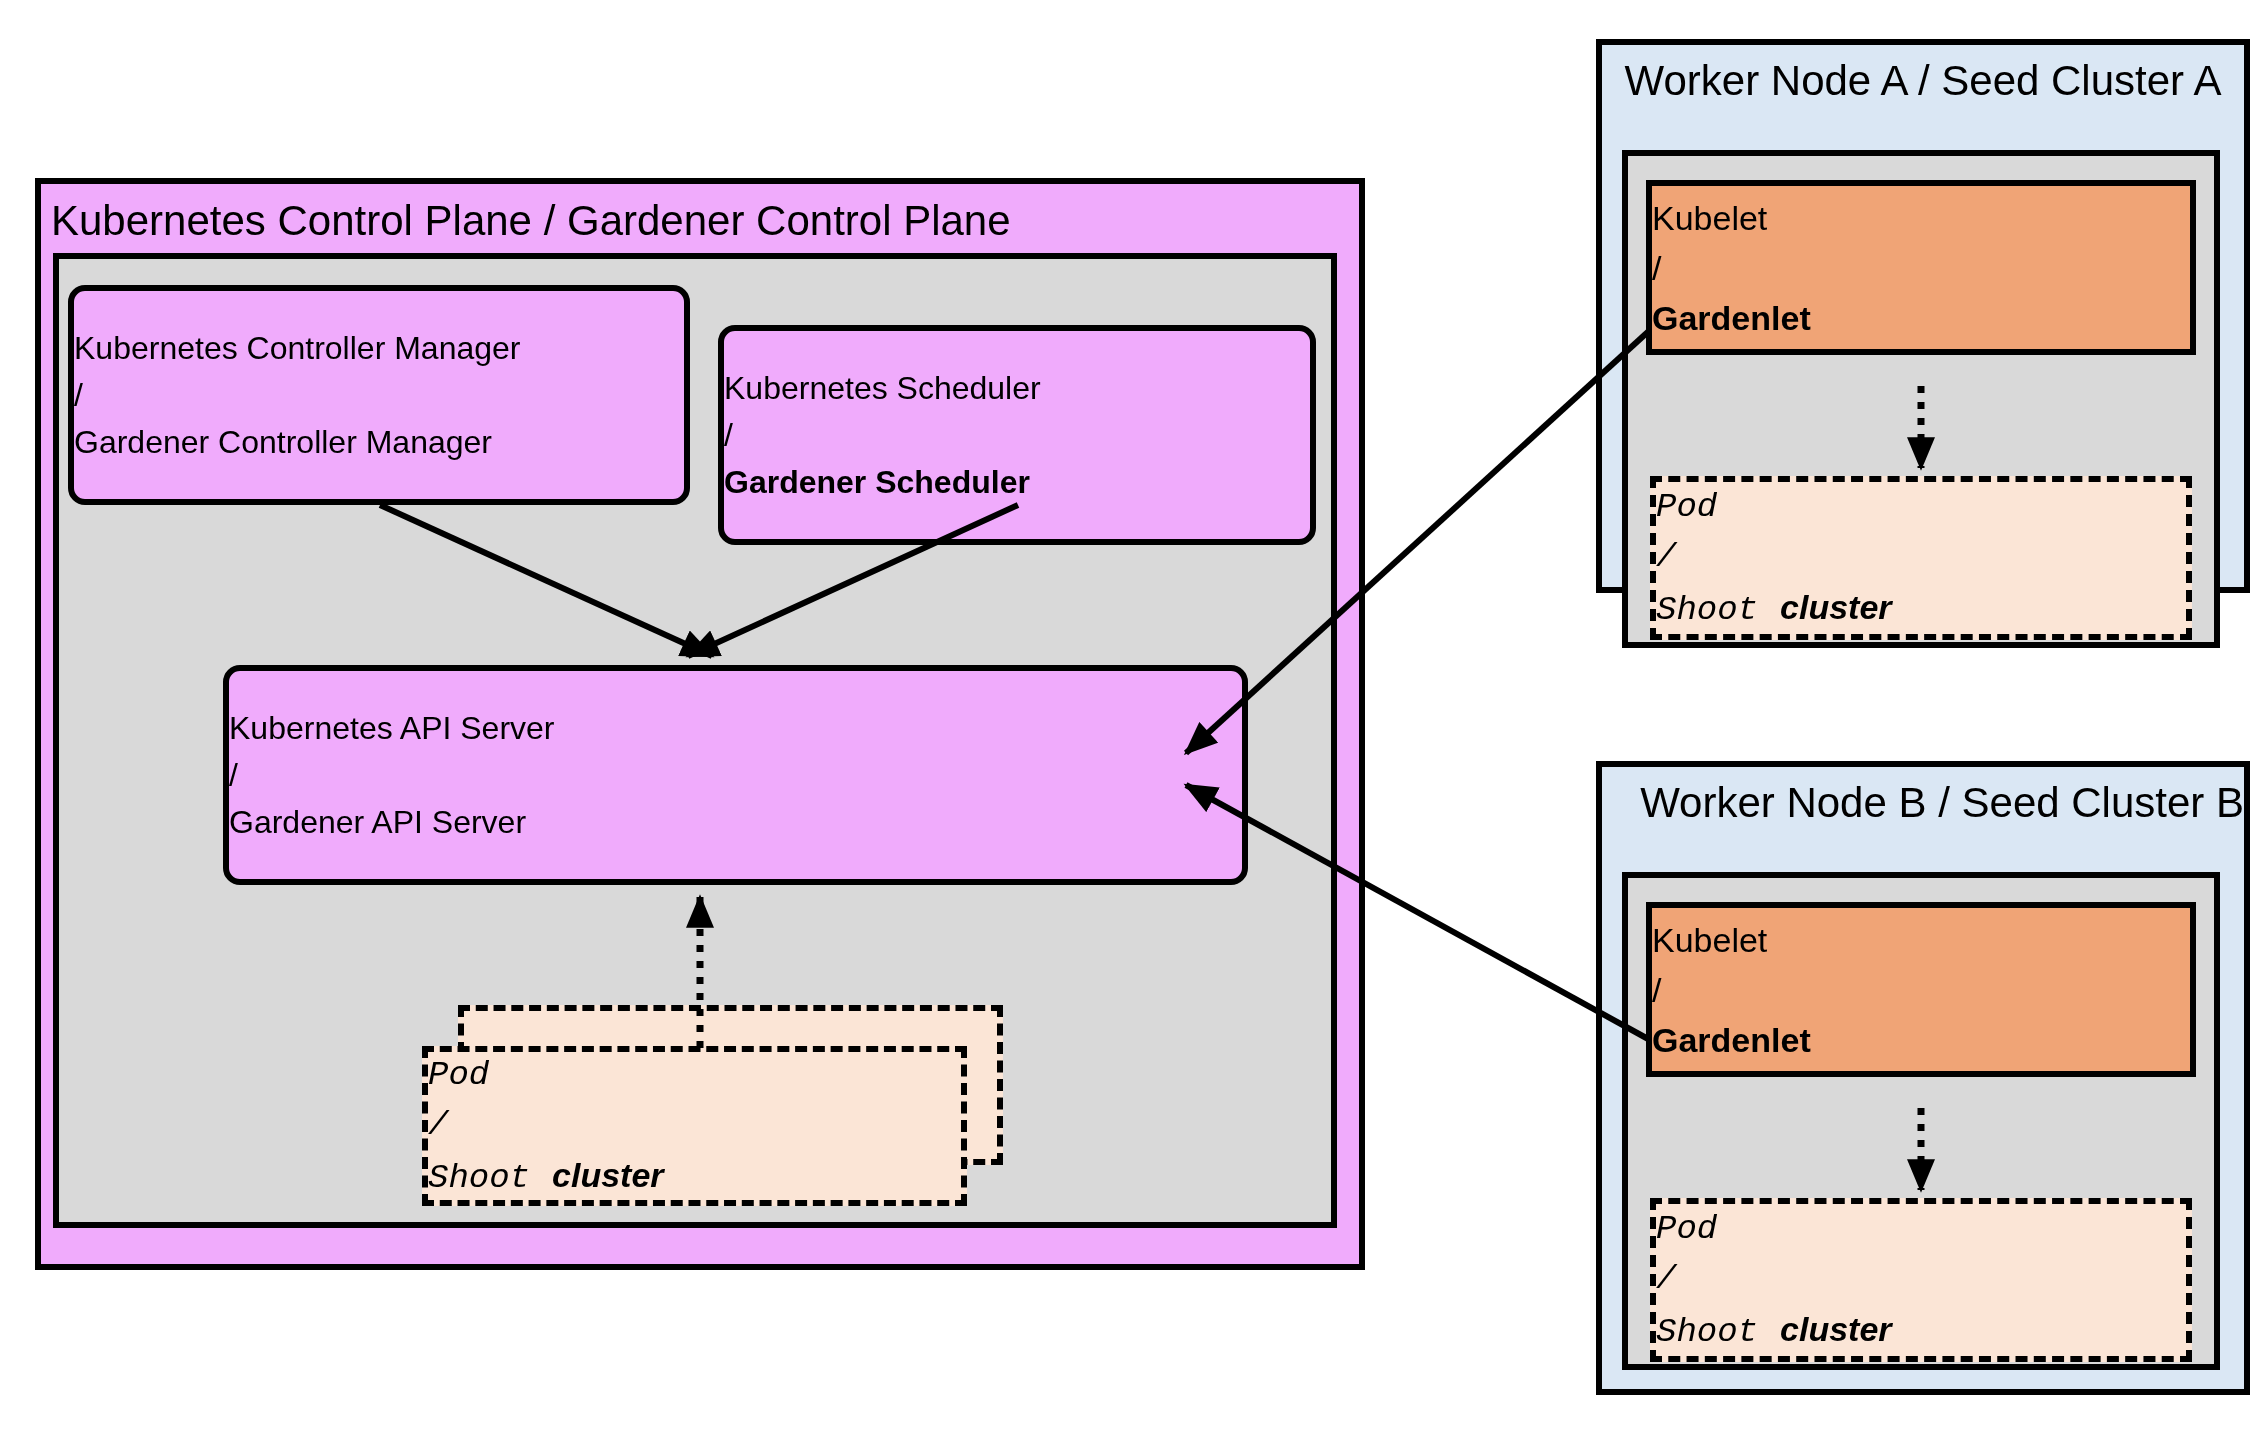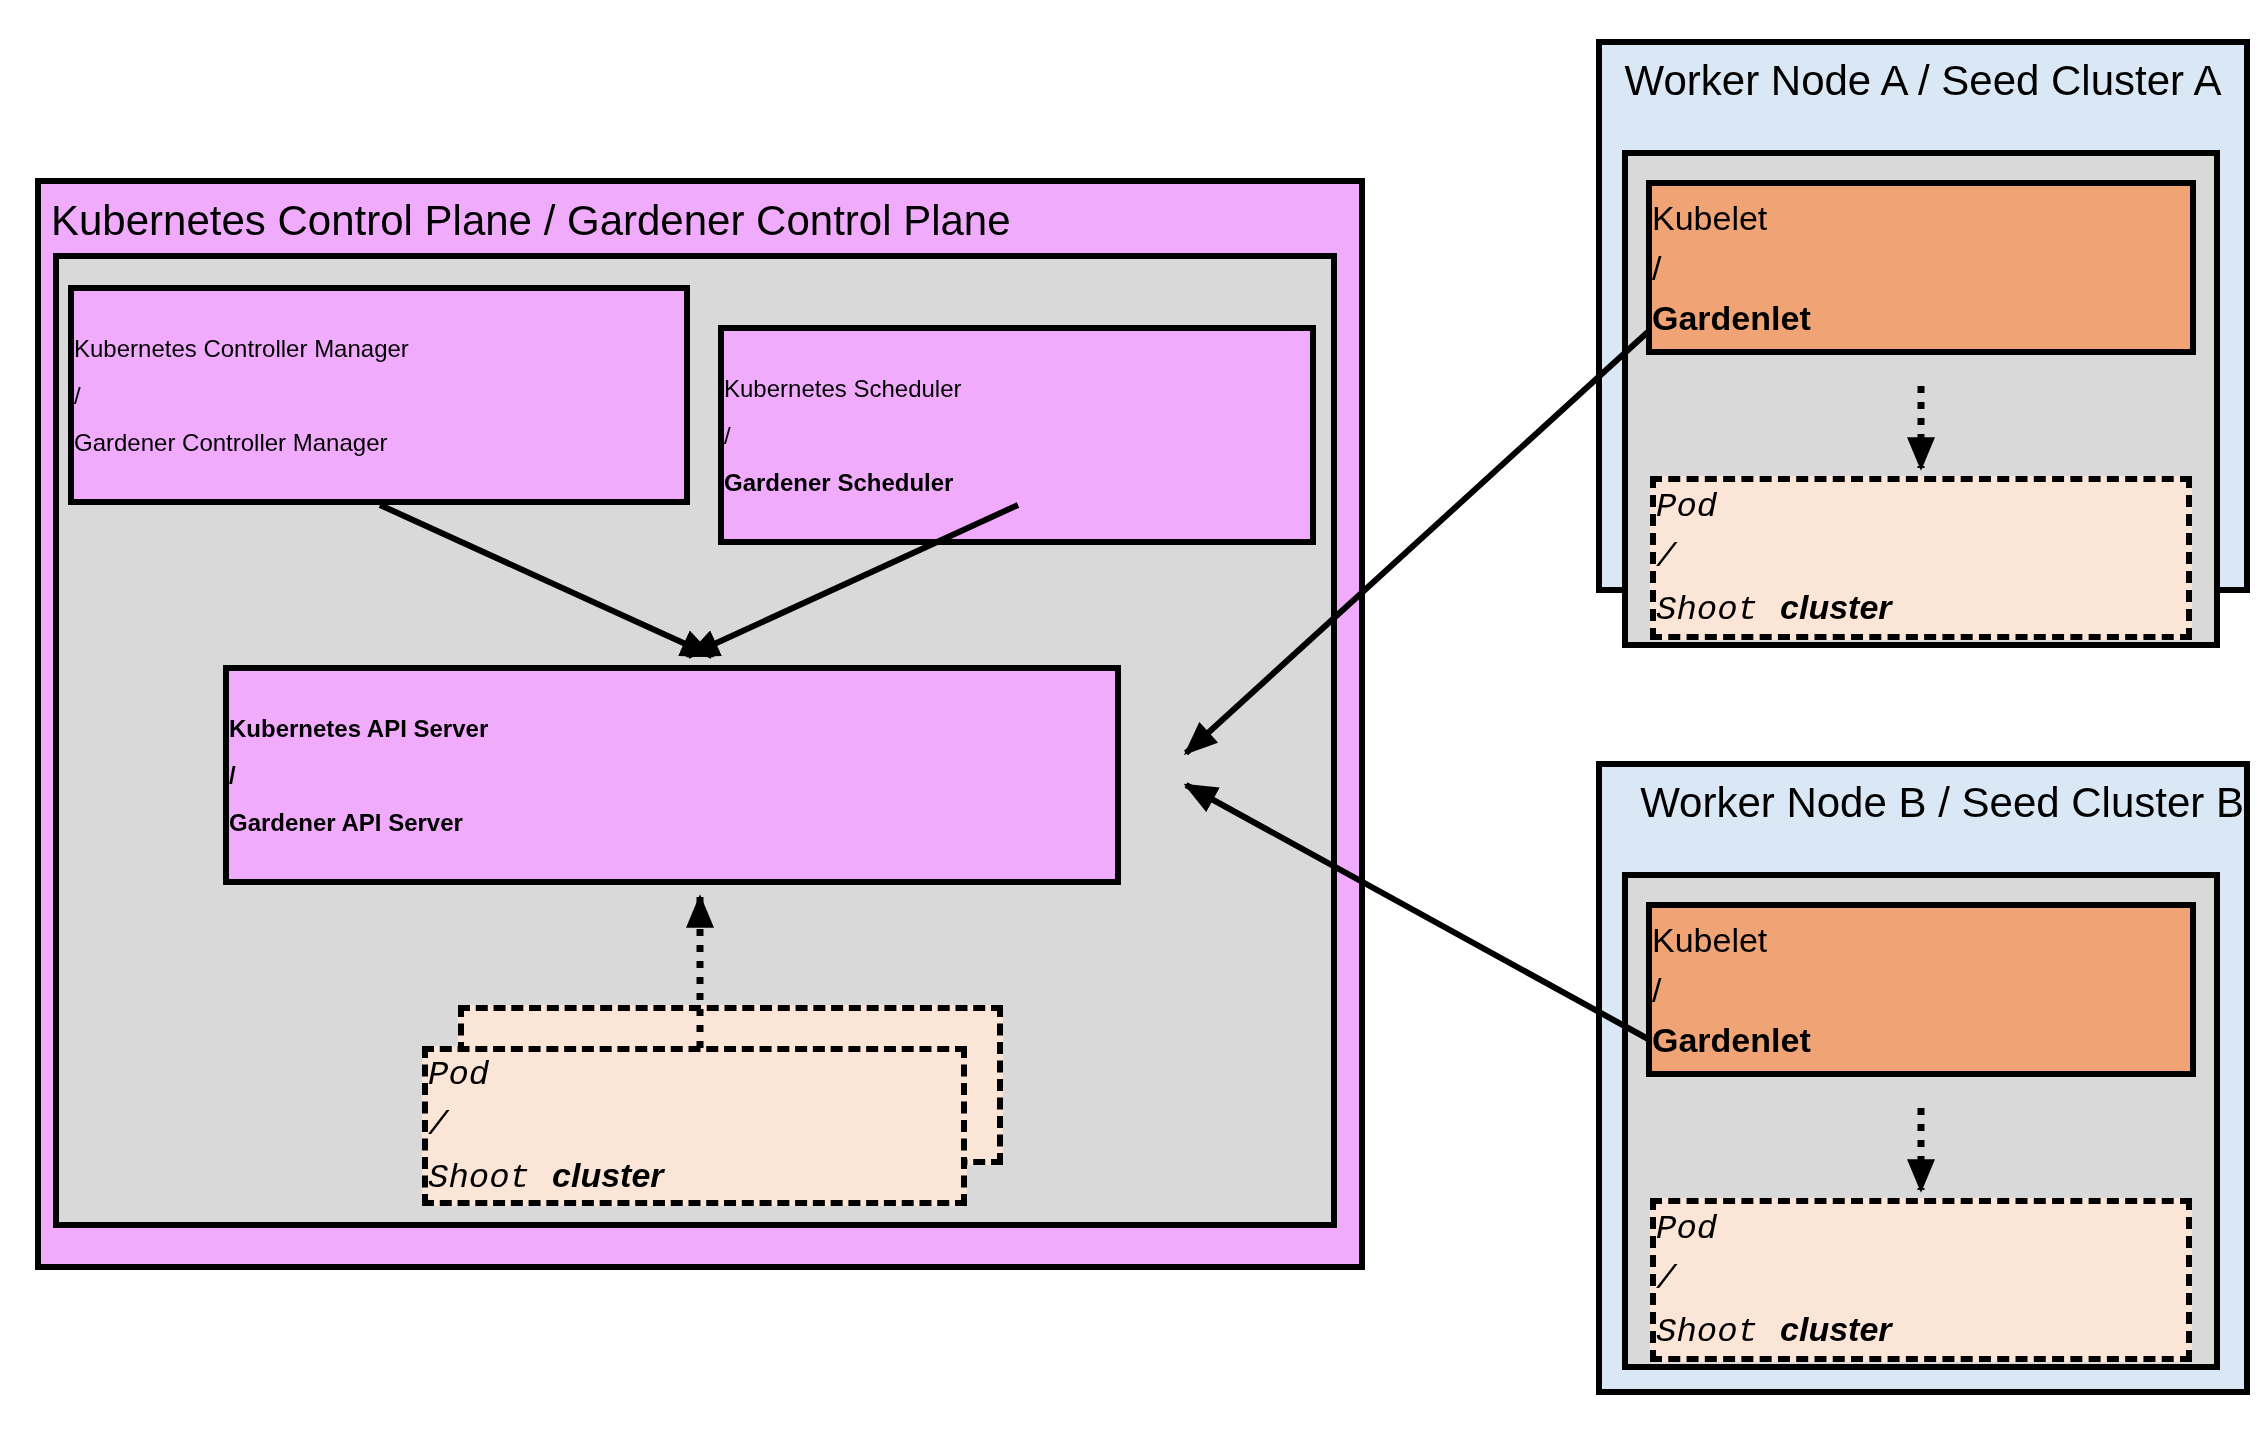--- a/index.html
+++ b/index.html
@@ -17,21 +17,21 @@
   .fill-green{background:#f0abfc;}
   .fill-gray{background:#D9D9D9;}
   .fill-blue{background:#DAE7F4;}
   .fill-orange{background:#F0A476;}
   .fill-peach{background:#FBE5D6;}
   .stack{
     display:flex;flex-direction:column;
     justify-content:center;align-items:flex-start;
     text-align:center;
   }
-  .lbl{font-size:24px;line-height:47px;}
+  .lbl{font-size:32px;line-height:47px;border-radius:17px;}
   .lbl-lg{font-size:34px;line-height:50px;}
   .mono{font-family:"Liberation Mono", monospace;font-style:italic;}
   .b{font-weight:bold;}
   .cp-title{
     font-size:42px;line-height:54px;white-space:nowrap;
   }
   .node-title{
     font-size:42px;line-height:56px;text-align:center;width:100%;
   }
   .mix-gap{margin-right:22px;}
@@ -53,21 +53,21 @@
         <span>/</span>
         <span>Gardener Controller Manager</span>
       </div>
 
       <div class="abs box fill-green stack lbl" style="left:659px;top:26px;width:598px;height:220px;margin-top:40px;">
         <span>Kubernetes Scheduler</span>
         <span>/</span>
         <span class="b">Gardener Scheduler</span>
       </div>
 
-      <div class="abs box fill-green stack lbl" style="left:164px;top:406px;width:898px;height:220px;font-weight:bold;">
+      <div class="abs box fill-green stack lbl" style="left:164px;top:406px;width:1025px;height:220px;">
         <span>Kubernetes API Server</span>
         <span>/</span>
         <span>Gardener API Server</span>
       </div>
 
       <div class="abs dashed fill-peach" style="left:399px;top:746px;width:545px;height:160px;"></div>
 
       <div class="abs dashed fill-peach stack lbl-lg mono" style="left:363px;top:787px;width:545px;height:160px;">
         <span>Pod</span>
         <span>/</span>

